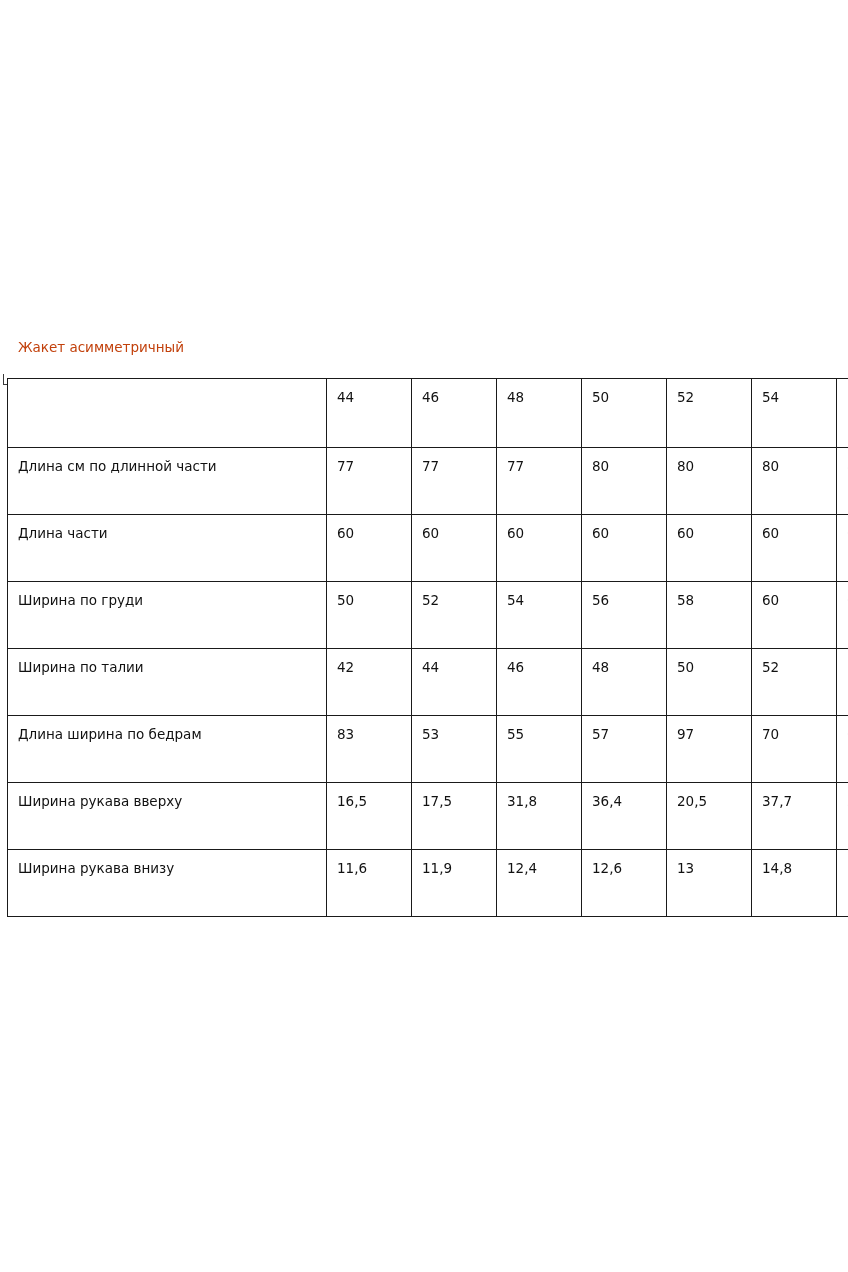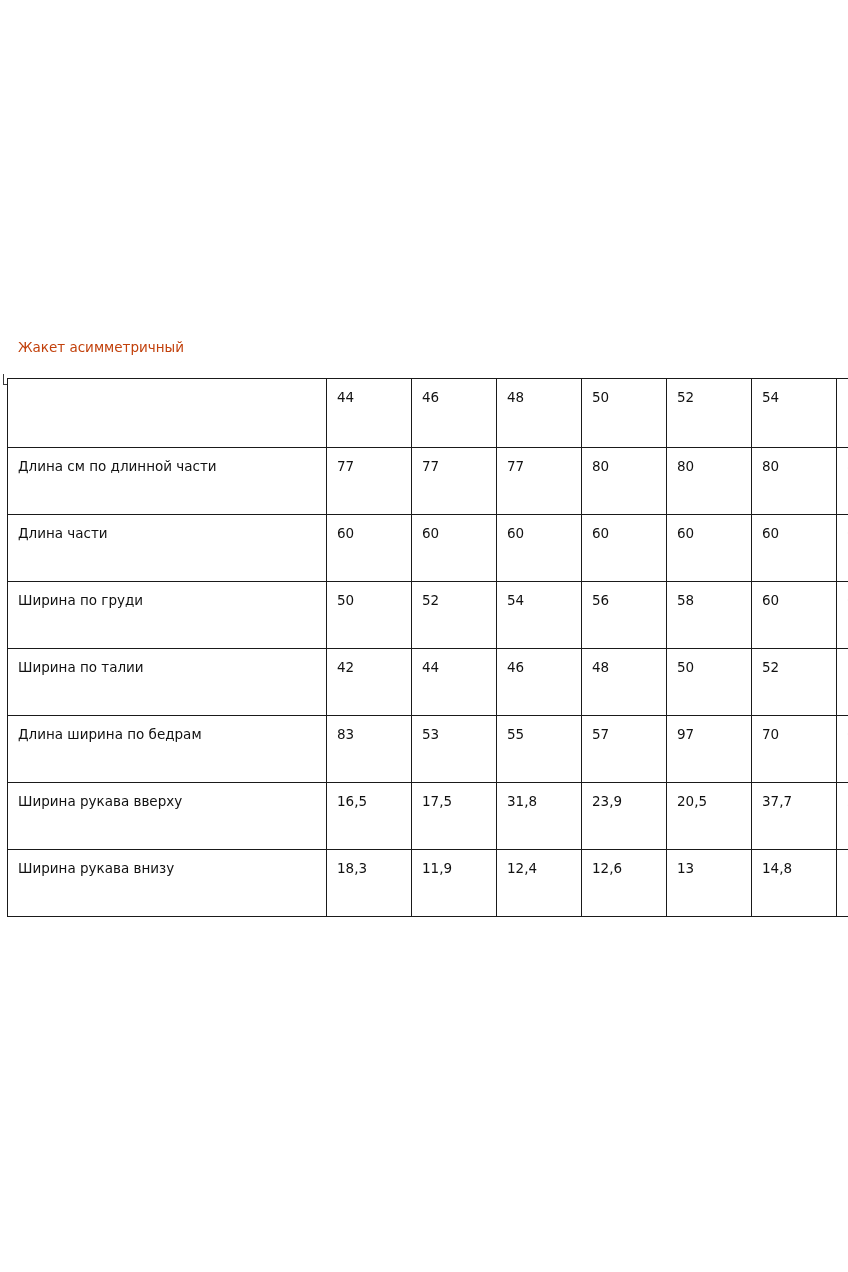--- a/index.html
+++ b/index.html
@@ -177,30 +177,30 @@
           <td class="value-cell">70</td>
           <td class="value-cell">63</td>
 
         </tr>
 
         <tr>
           <td class="label-cell">Ширина рукава вверху</td>
           <td class="value-cell">16,5</td>
           <td class="value-cell">17,5</td>
           <td class="value-cell">31,8</td>
-          <td class="value-cell">23,9</td>
+          <td class="value-cell">36,4</td>
           <td class="value-cell">20,5</td>
           <td class="value-cell">37,7</td>
           <td class="value-cell">22,5</td>
 
         </tr>
 
         <tr>
           <td class="label-cell">Ширина рукава внизу</td>
-          <td class="value-cell">18,3</td>
+          <td class="value-cell">11,6</td>
           <td class="value-cell">11,9</td>
           <td class="value-cell">12,4</td>
           <td class="value-cell">12,6</td>
           <td class="value-cell">13</td>
           <td class="value-cell">14,8</td>
           <td class="value-cell">13,8</td>
 
         </tr>
       </tbody>
     </table>

